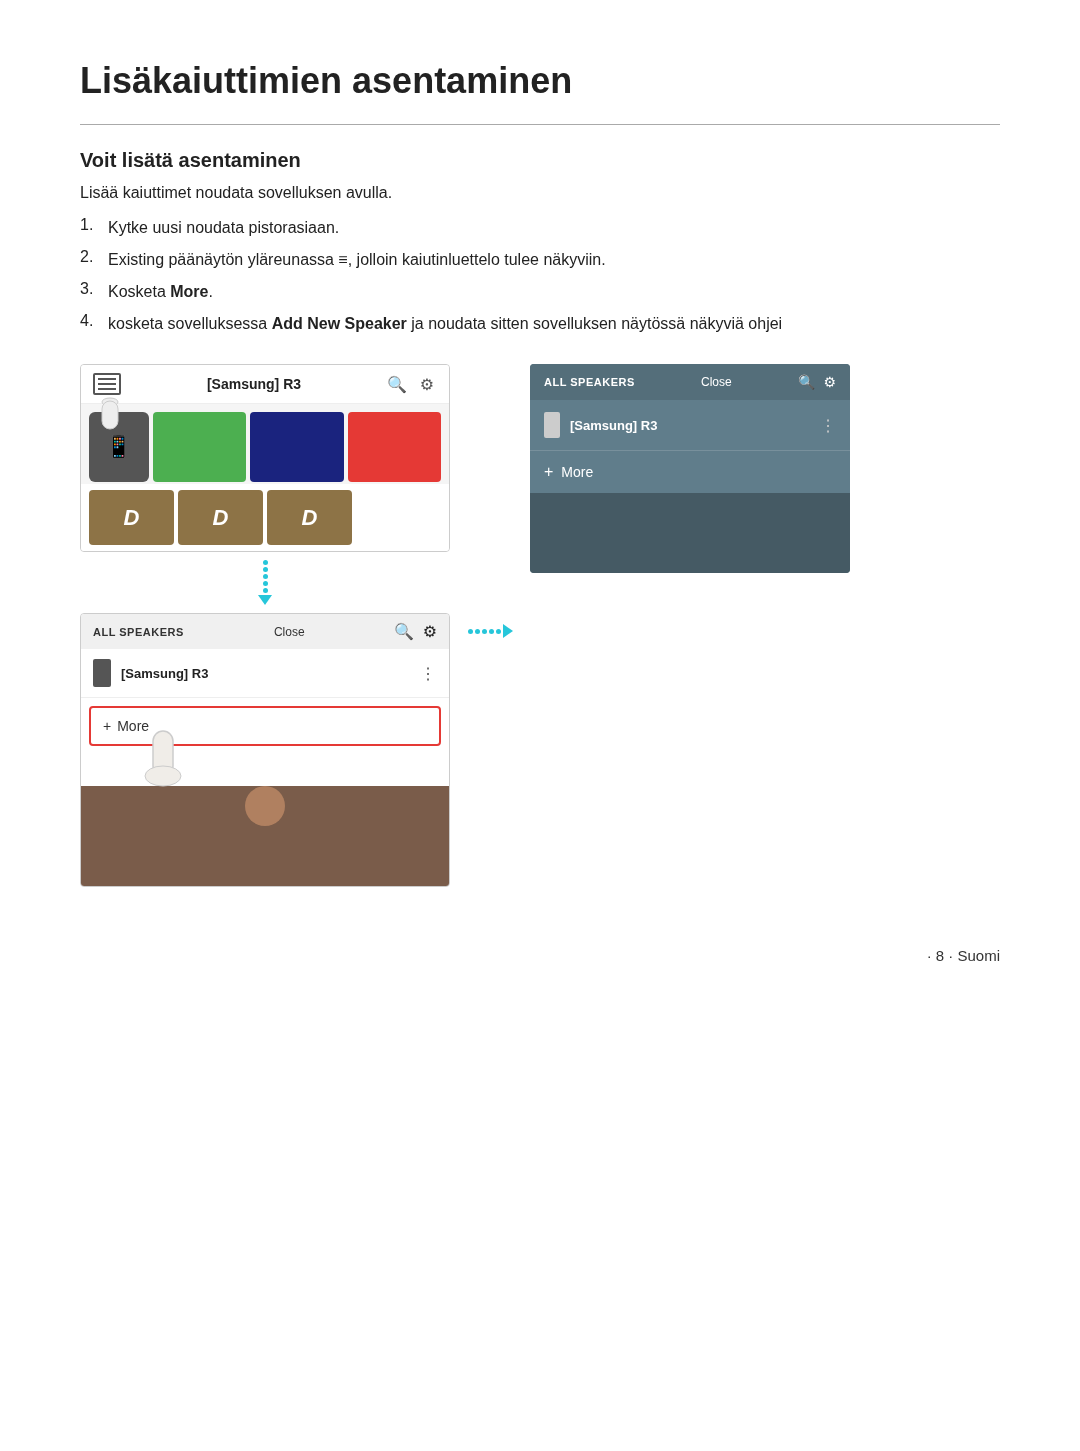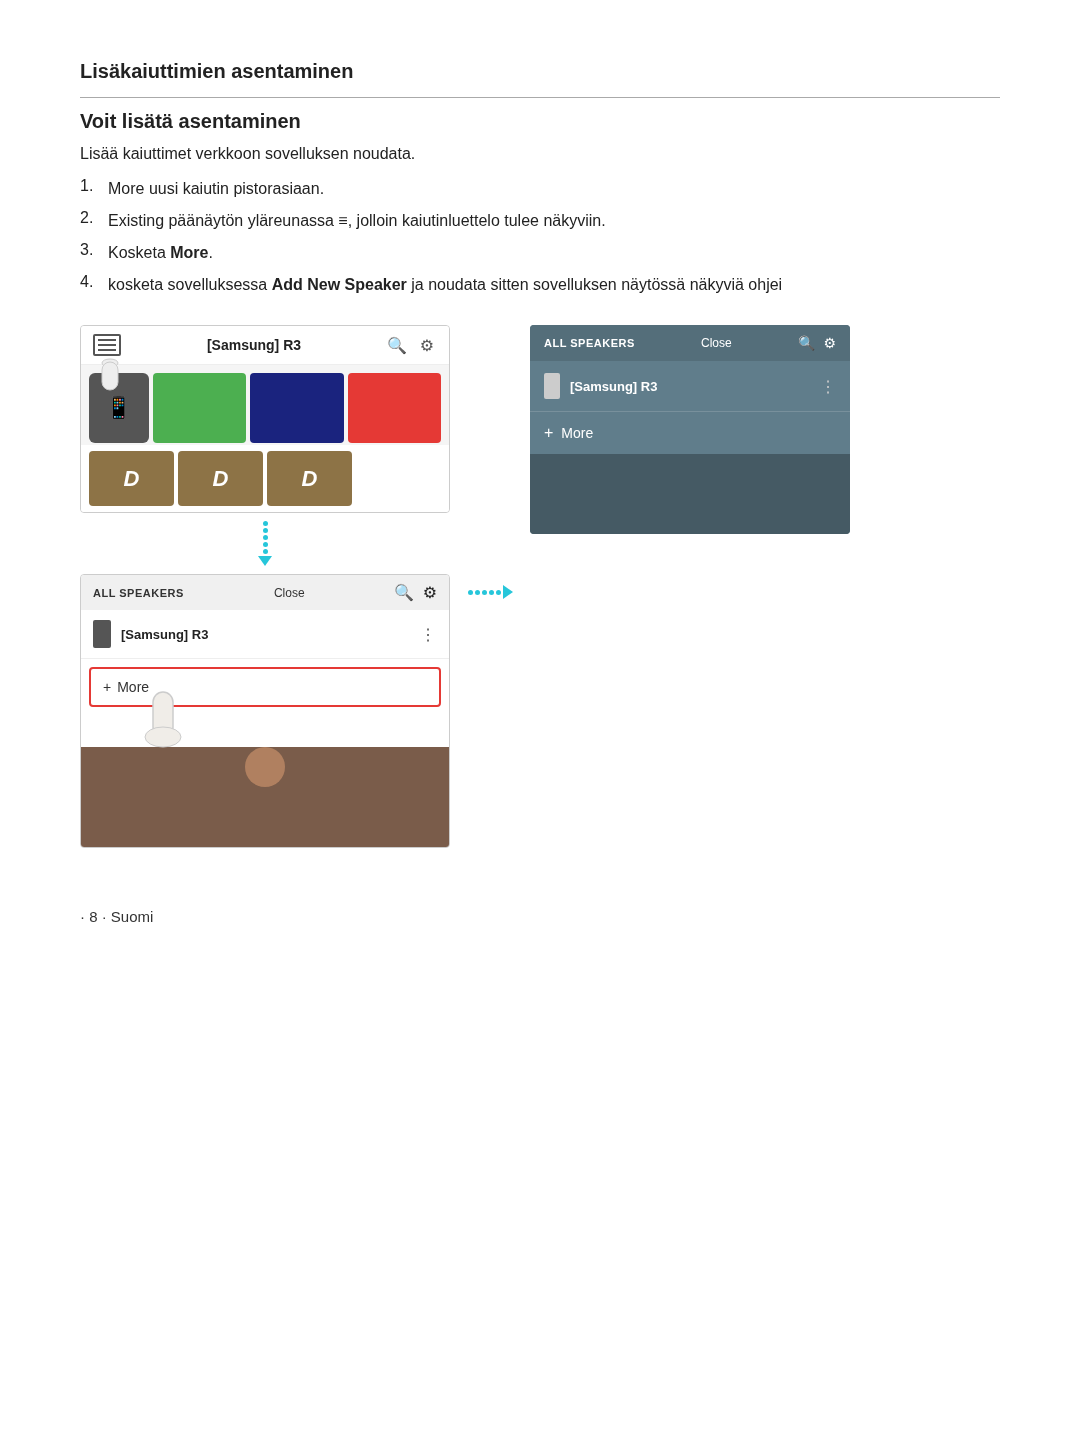--- a/index.html
+++ b/index.html
@@ -6,25 +6,25 @@
     body {
       background: #fff;
       font-family: 'Arial', sans-serif;
       width: 1080px;
       min-height: 1451px;
       padding: 60px 80px;
       color: #222;
     }
 
     .page-title {
-      font-size: 20px;
-      font-weight: bold;
-      padding-bottom: 14px;
+      font-size: 36px;
+      font-weight: bold;
+      padding-bottom: 22px;
       border-bottom: 1.5px solid #aaa;
-      margin-bottom: 12px;
+      margin-bottom: 24px;
     }
 
     .section-title {
       font-size: 20px;
       font-weight: bold;
       margin-bottom: 12px;
     }
 
     .intro-text {
       font-size: 16px;
@@ -415,21 +415,21 @@
     }
 
     
     .right-bottom-dark {
       height: 80px;
       background: #455a64;
     }
 
     
     .page-number {
-      text-align: left;
+      text-align: right;
       margin-top: 60px;
       font-size: 15px;
       color: #333;
     }
 
     .illustrations-row {
       display: flex;
       gap: 10px;
       align-items: flex-start;
     }
@@ -450,26 +450,26 @@
       z-index: 5;
     }
   </style>
 </head>
 <body>
 
 <h1 class="page-title">Lisäkaiuttimien asentaminen</h1>
 
 <h2 class="section-title">Voit lisätä asentaminen</h2>
 
-<p class="intro-text">Lisää kaiuttimet verkkoon sovelluksen noudata.</p>
+<p class="intro-text">Lisää kaiuttimet noudata sovelluksen avulla.</p>
 
 <div class="steps">
   <div class="step-line">
     <span class="step-num">1.</span>
-    <span class="step-text">More uusi kaiutin pistorasiaan.</span>
+    <span class="step-text">Kytke uusi noudata pistorasiaan.</span>
   </div>
   <div class="step-line">
     <span class="step-num">2.</span>
     <span class="step-text">Existing päänäytön yläreunassa ≡, jolloin kaiutinluettelo tulee näkyviin.</span>
   </div>
   <div class="step-line">
     <span class="step-num">3.</span>
     <span class="step-text">Kosketa <strong>More</strong>.</span>
   </div>
   <div class="step-line">

